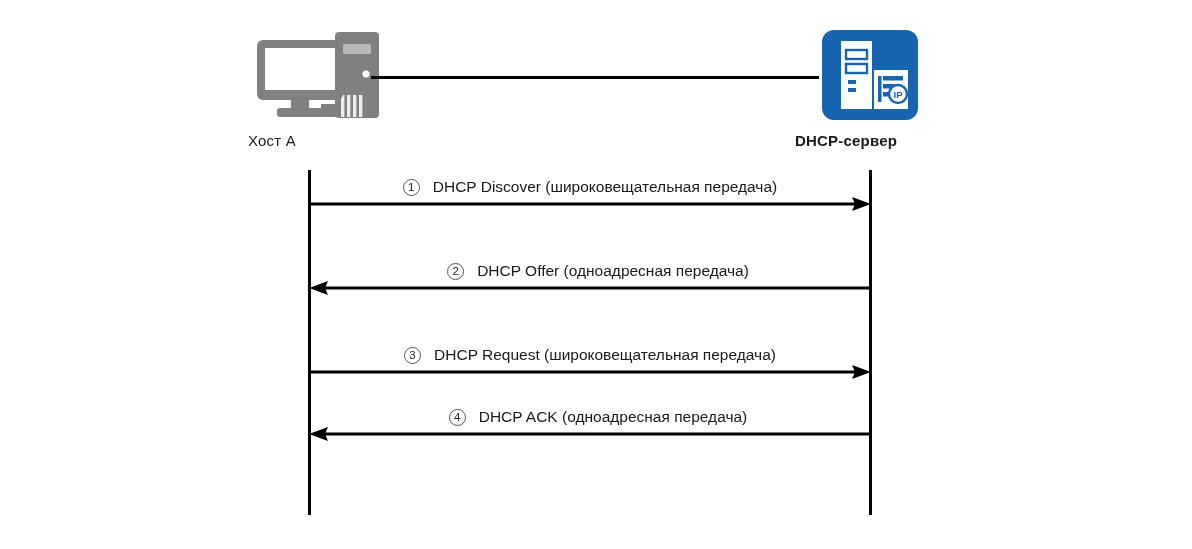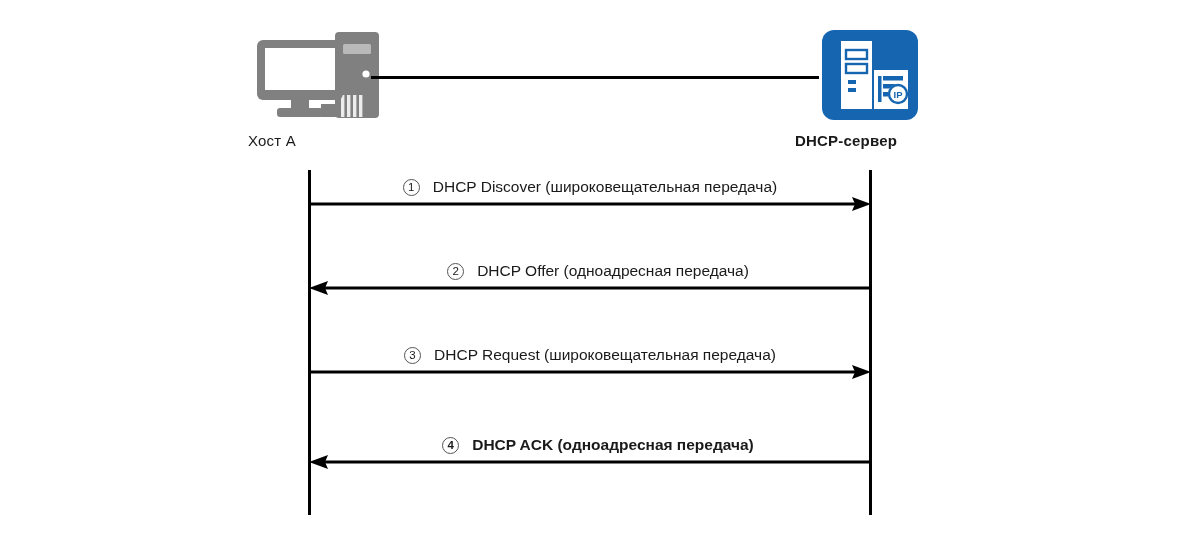--- a/index.html
+++ b/index.html
@@ -119,21 +119,21 @@
     position: absolute;
     left: 0;
     bottom: 0;
     width: 562px;
     height: 16px;
   }
   
   #message-1 { top: 152px; }
   #message-2 { top: 236px; }
   #message-3 { top: 320px; text-decoration: underline; }
-  #message-4 { top: 410px; font-weight: bold; }
+  #message-4 { top: 382px; }
 
   
   #message-2 .message-label,
   #message-4 .message-label { padding-left: 16px; }
 </style>
 </head>
 <body>
 
 <div id="diagram-root">
 

